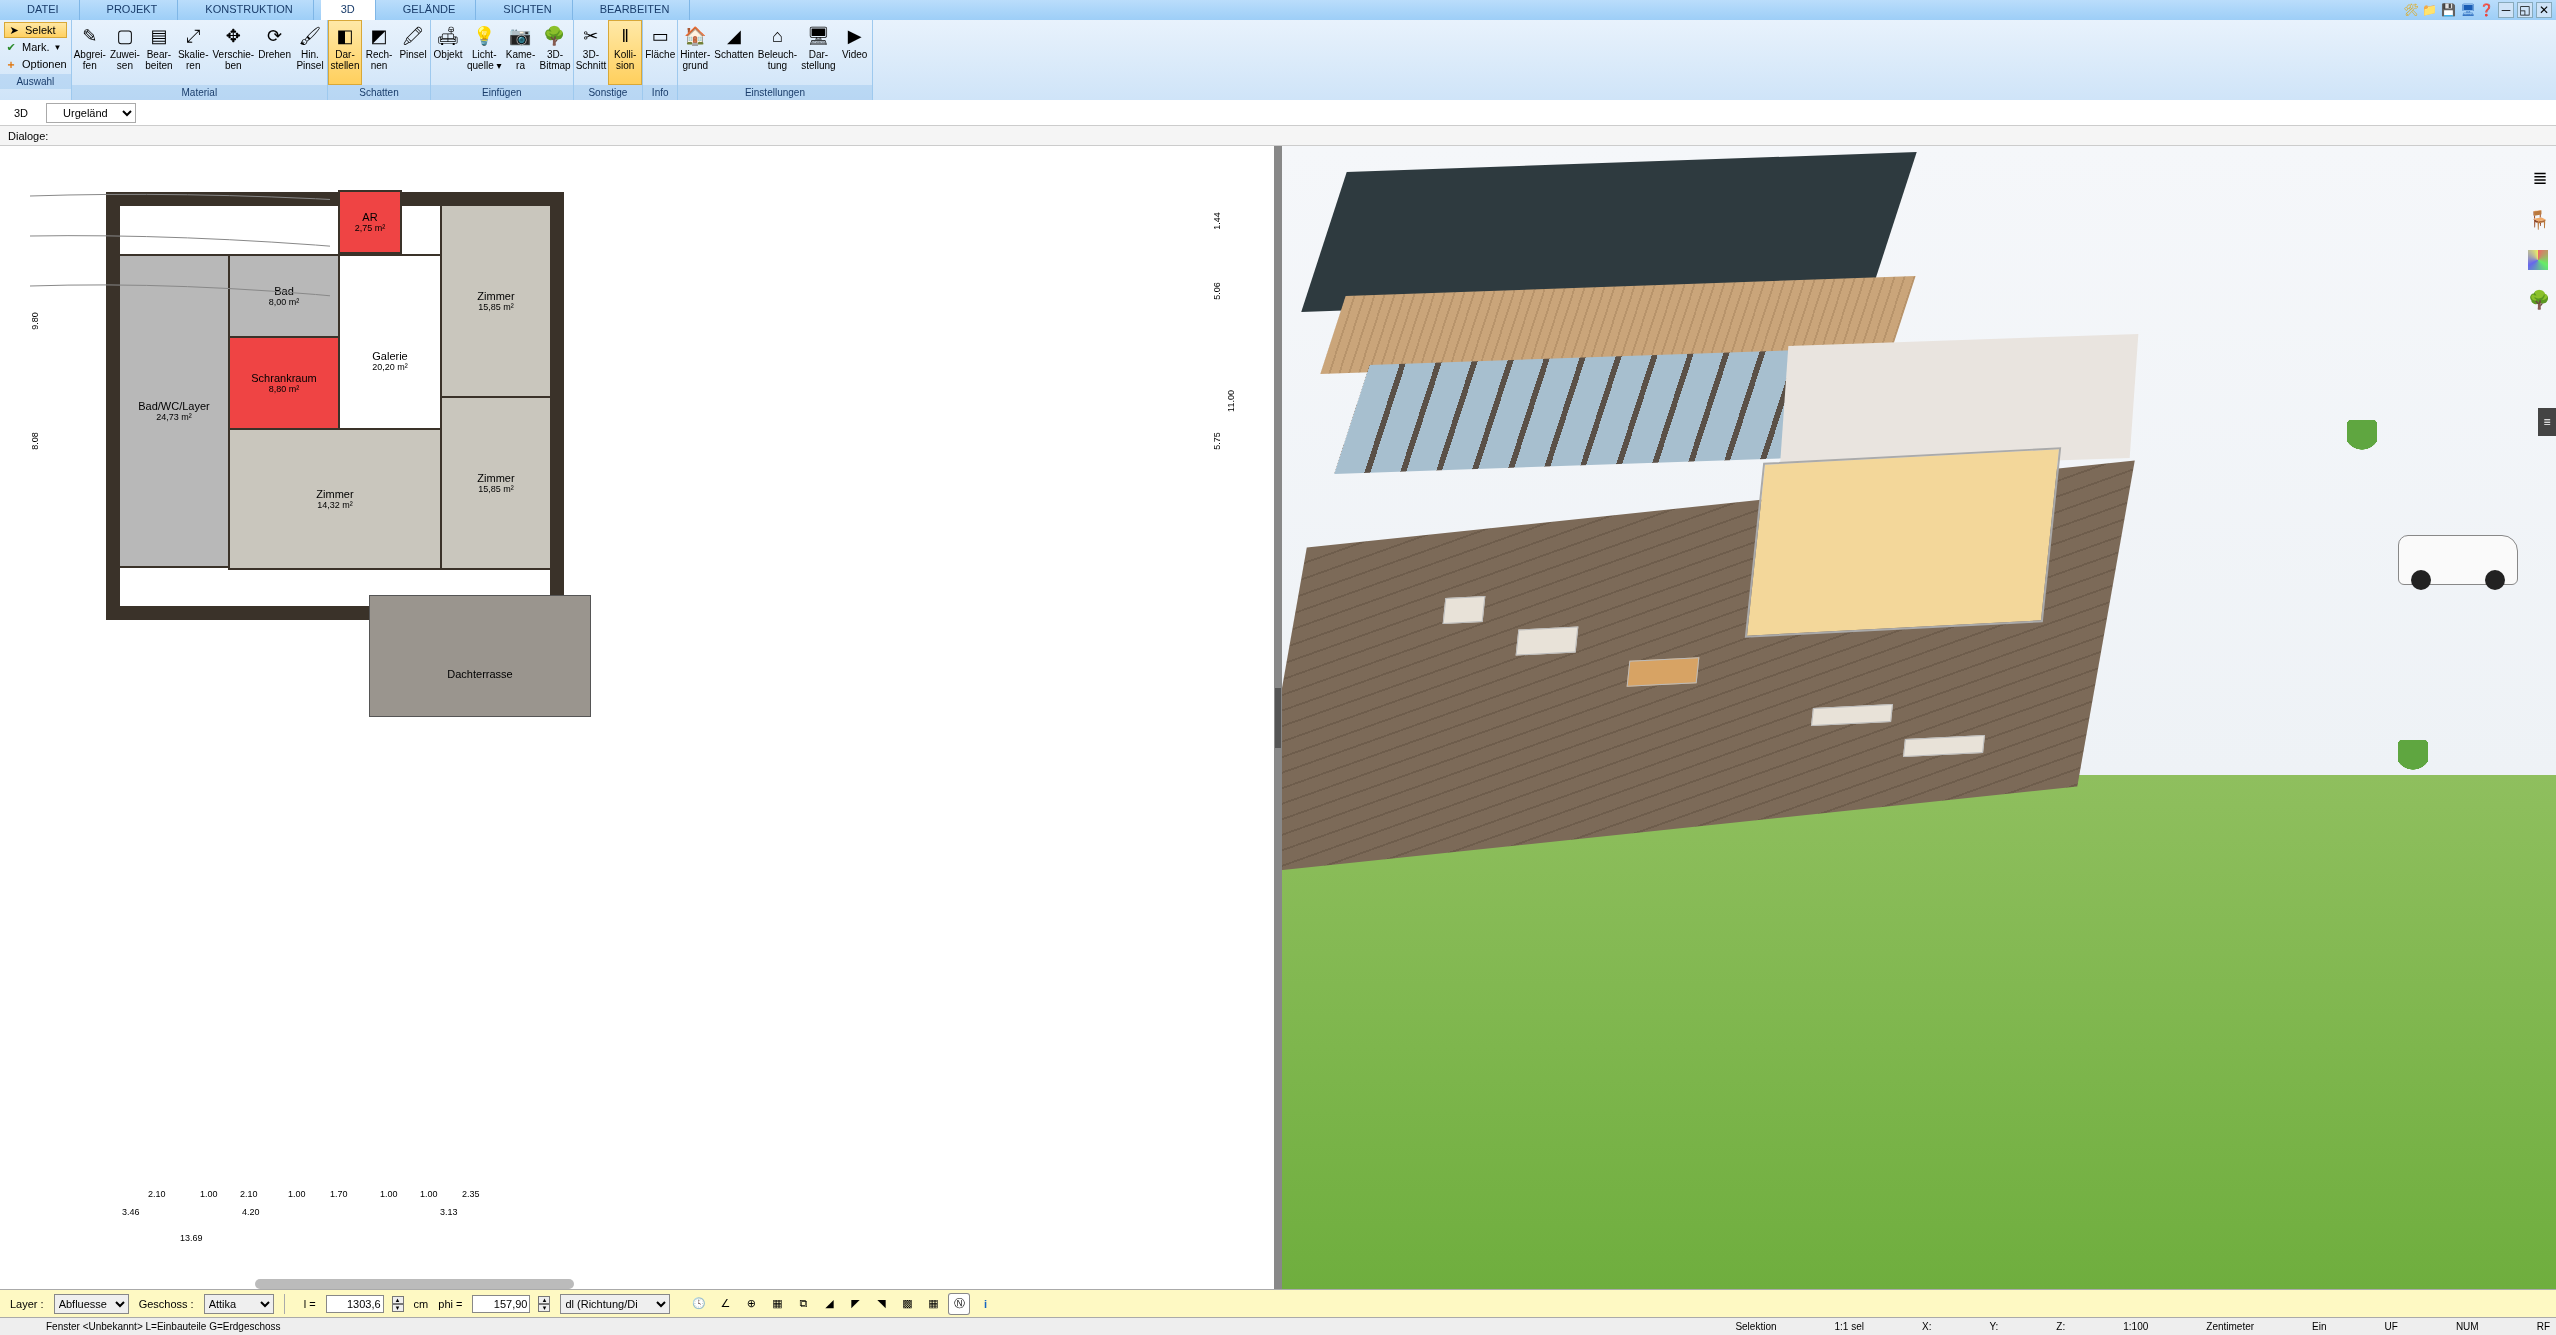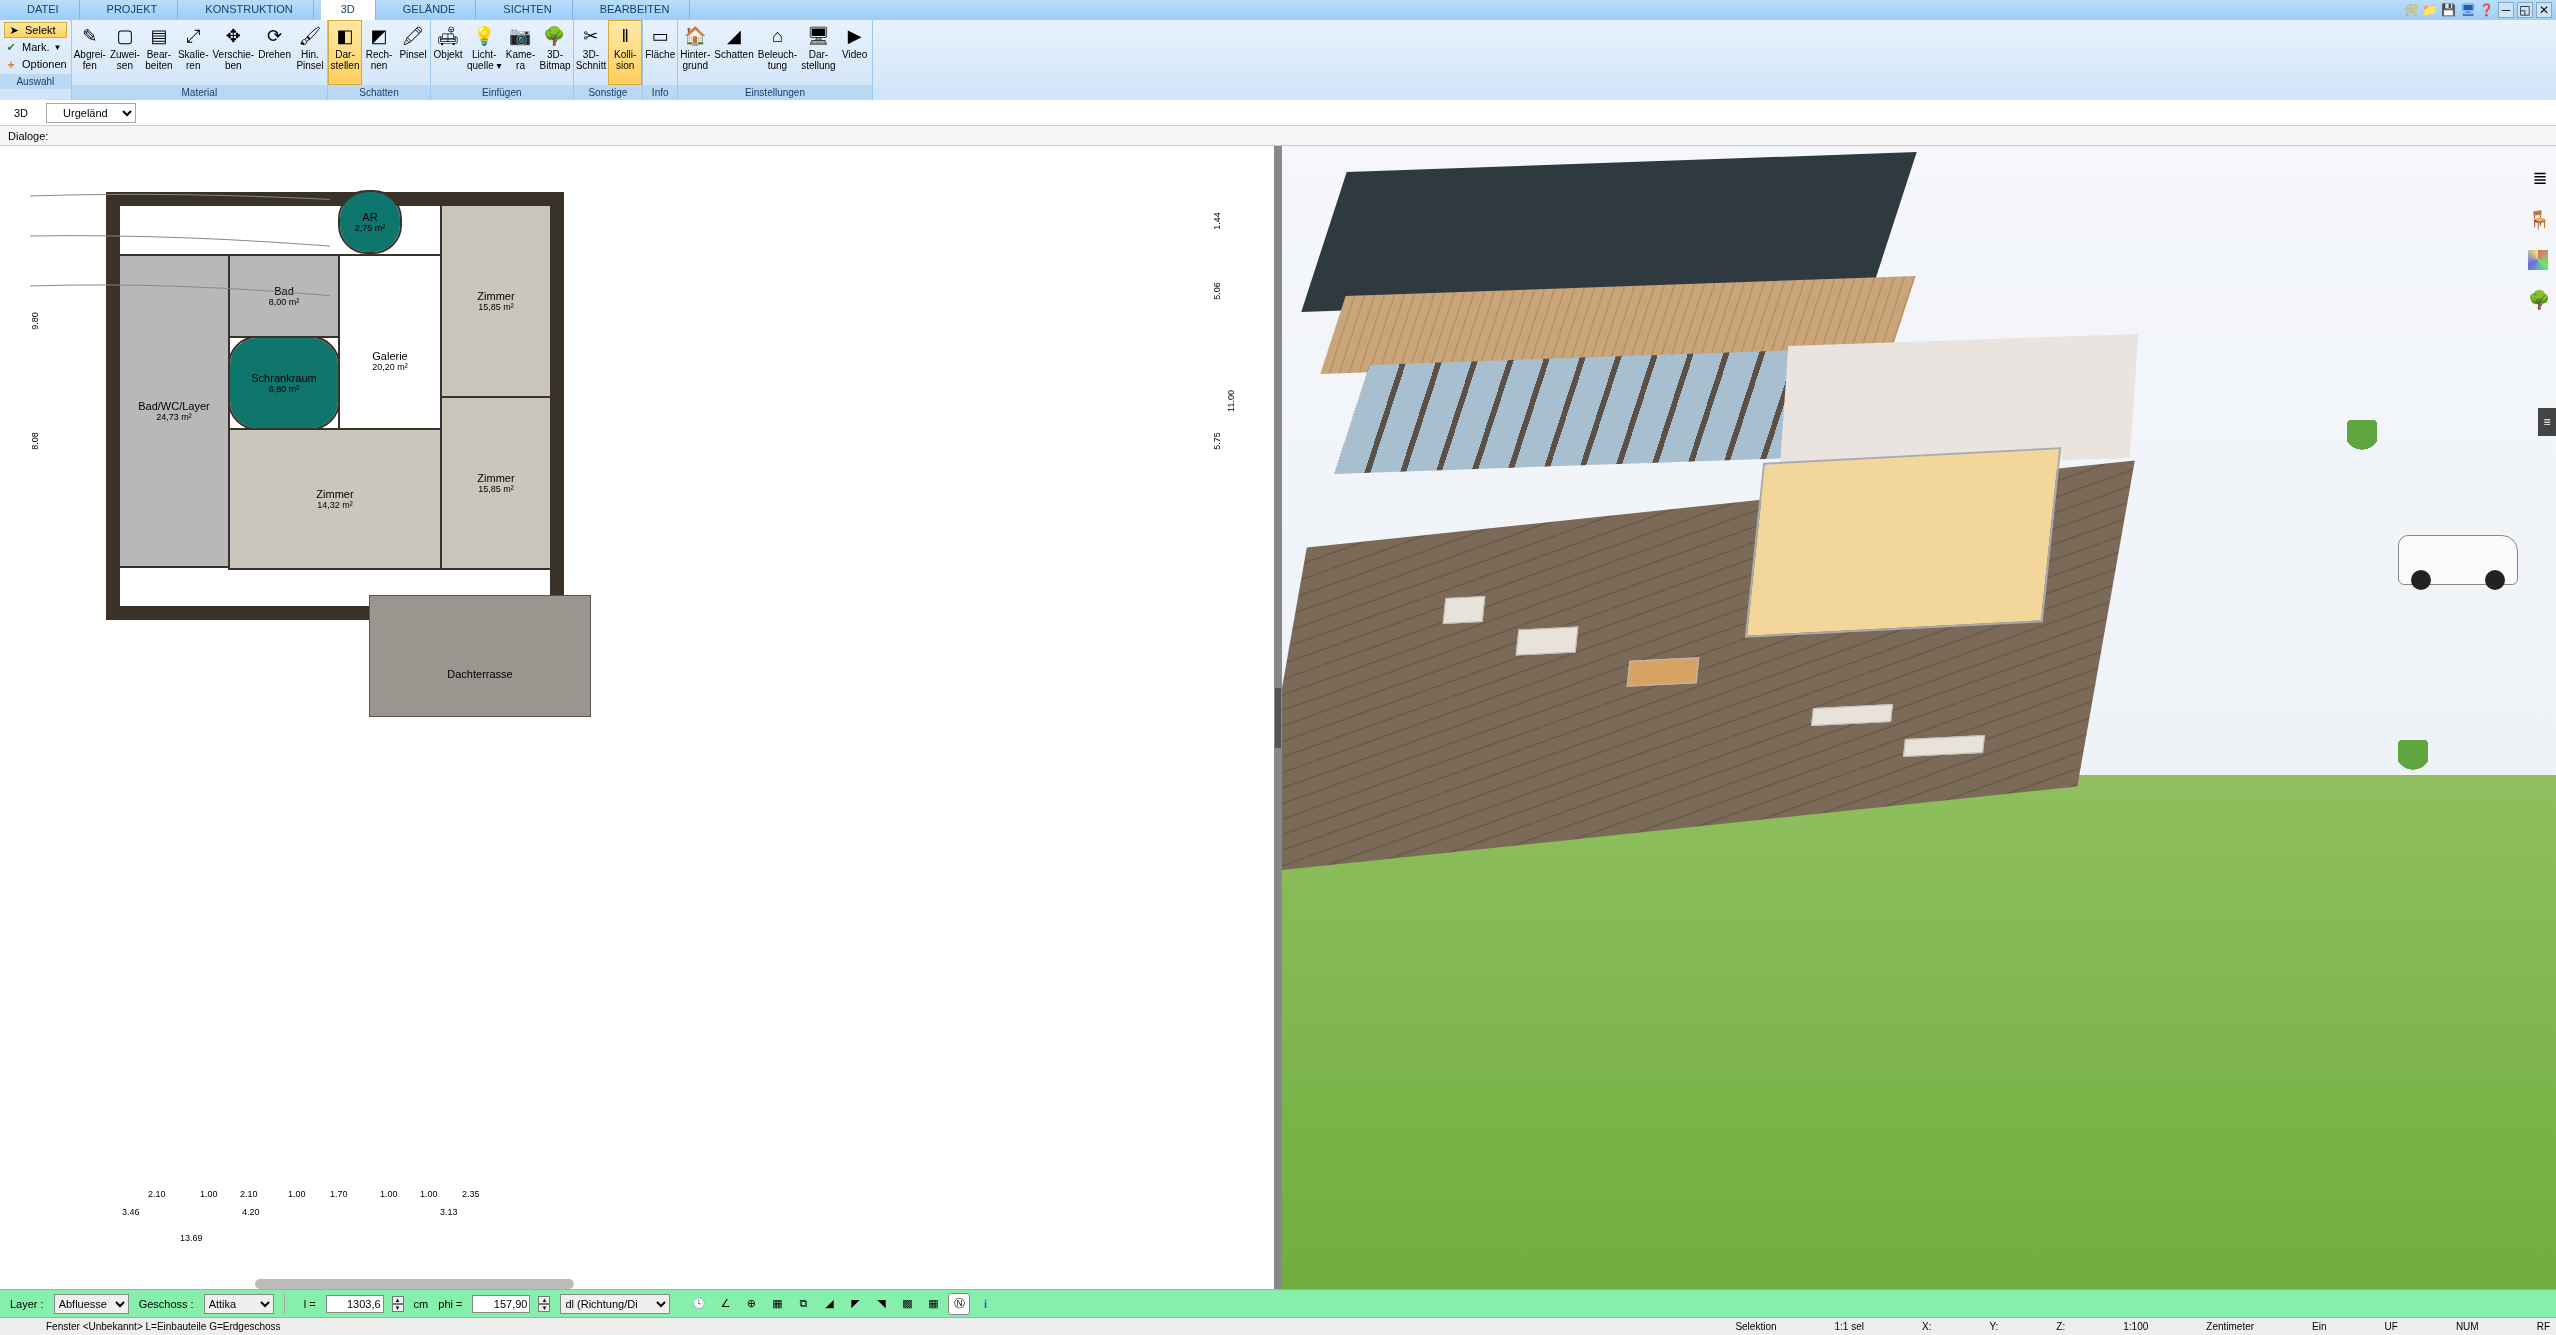--- a/index.html
+++ b/index.html
@@ -42,21 +42,21 @@
 .right-toolbar .ric { width:24px; height:24px; display:flex; align-items:center; justify-content:center; font-size:18px; cursor:pointer;}
 .right-expand { position:absolute; right:0; top:262px; width:18px; height:28px; background:#444; display:flex; align-items:center; justify-content:center; color:#fff; font-size:12px; cursor:pointer;}
 
 
 .plan-outer { position:absolute; left:30px; top:30px; right:30px; bottom:50px; }
 .plan-bld { position:absolute; left:90px; top:30px; width:430px; height:400px; background:#fff; box-shadow: 0 0 0 14px #3a3229; }
 .plan-room { position:absolute; outline:2px solid #3a3229; display:flex; flex-direction:column; align-items:center; justify-content:center; font-size:10px; }
 .plan-room .rn { font-weight:normal; font-size:11px;}
 .plan-room .ra { font-size:9px;}
 .gray { background:#b8b8b8;}
-.lgr { background:#0f766e;border-radius:27px;}
+.lgr { background:#ef4444;}
 .bgn { background:#c9c6bd;}
 .terr { position:absolute; background:#9a958e; outline:1px solid #555;}
 .dim-txt { position:absolute; font-size:9px; color:#000;}
 .hscroll { position:absolute; bottom:0; left:20%; width:25%; height:10px; background:#bbb; border-radius:5px;}
 
 
 .sky { position:absolute; inset:0; background:linear-gradient(#f5f7fa 0%, #eef2f6 55%, #8fbf5e 55%, #6fae3e 100%); }
 .house { position:absolute; left:0; top:0; width:72%; height:68%; }
 .roof { position:absolute; left:5%; top:2%; width:62%; height:18%; background:#2e3a3f; transform:skew(-18deg,-2deg);}
 .wood { position:absolute; left:6%; top:18%; width:62%; height:10%; background:repeating-linear-gradient(90deg,#caa57a 0 8px,#b8946b 8px 10px); transform:skew(-18deg,-2deg);}
@@ -64,21 +64,21 @@
 .balc { position:absolute; left:55%; top:25%; width:38%; height:16%; background:#e9e4df; transform:skew(-4deg,-2deg);}
 .deck { position:absolute; left:0; top:46%; width:90%; height:42%; background:repeating-linear-gradient(165deg,#7c6a58 0 14px,#6e5d4c 14px 16px); transform:skew(-10deg,-6deg);} 
 .glass2 { position:absolute; left:52%; top:40%; width:32%; height:22%; background:#f3d79a; outline:2px solid #aaa; transform:skew(-6deg,-3deg);}
 .furn { position:absolute; width:40px; height:26px; background:#e8e2d8; border:1px solid #bbb; transform:skew(-6deg,-3deg);}
 .car { position:absolute; right:3%; top:34%; width:120px; height:50px; background:#fafafa; border:1px solid #888; border-radius:10px 16px 6px 6px; }
 .car::before{content:"";position:absolute;left:12px;bottom:-6px;width:20px;height:20px;background:#222;border-radius:50%;}
 .car::after{content:"";position:absolute;right:12px;bottom:-6px;width:20px;height:20px;background:#222;border-radius:50%;}
 .plant { position:absolute; width:30px; height:40px; background: radial-gradient(circle at 50% 30%, #5fa640 55%, transparent 56%);} 
 
 
-.param-bar { position:absolute; left:0; right:0; bottom:18px; height:28px; background:#86efac; border-top:1px solid #aaa; display:flex; align-items:center; gap:10px; padding:0 10px; font-size:11px;}
+.param-bar { position:absolute; left:0; right:0; bottom:18px; height:28px; background:#fef9c3; border-top:1px solid #aaa; display:flex; align-items:center; gap:10px; padding:0 10px; font-size:11px;}
 .param-bar input[type=text]{ width:58px; height:18px; font-size:11px; border:1px solid #888; text-align:right; padding-right:2px;}
 .param-bar select{ height:20px; font-size:11px; border:1px solid #888;}
 .spin { display:inline-flex; flex-direction:column; margin-left:-2px;}
 .spin .sp{ width:12px; height:8px; border:1px solid #777; font-size:7px; line-height:6px; text-align:center; cursor:pointer; background:#eee;}
 .pbtns { display:flex; gap:4px; margin-left:8px;}
 .pbtns .pic{ width:22px; height:22px; display:flex; align-items:center; justify-content:center; cursor:pointer; border-radius:3px;}
 .pbtns .pic.on{ background:#fff; box-shadow: inset 0 0 0 1px #888;}
 
 .status-bar { position:absolute; left:0; right:0; bottom:0; height:18px; background:#eee; border-top:1px solid #aaa; display:flex; align-items:center; font-size:10px; padding:0 6px; gap:18px;}
 .status-bar .sseg { white-space:nowrap;margin-left:40px; }

